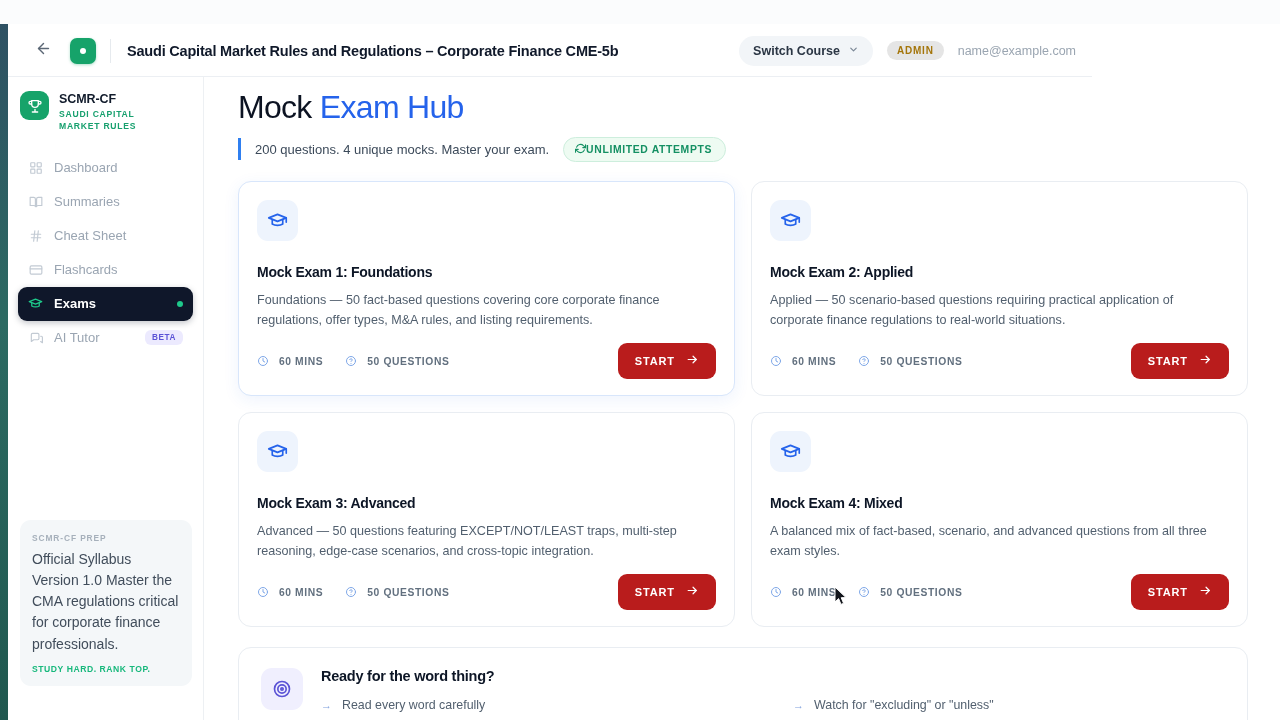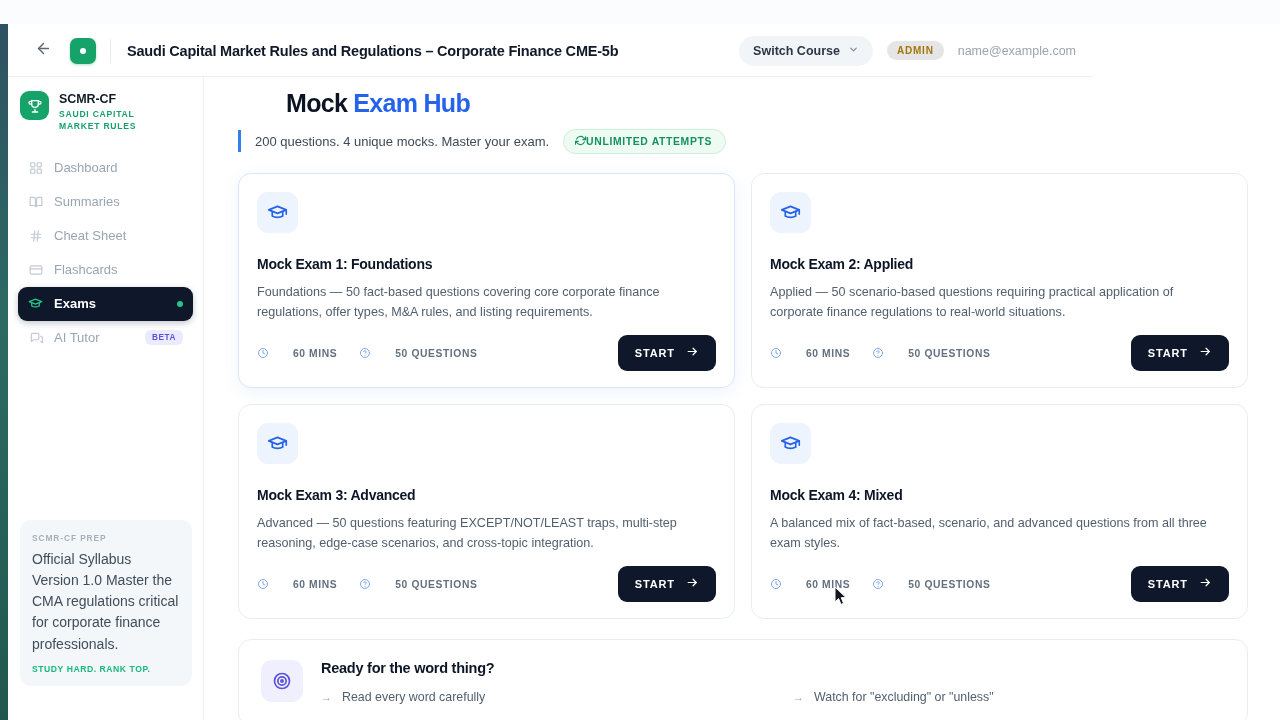--- a/index.html
+++ b/index.html
@@ -131,21 +131,21 @@
     letter-spacing: .55px; color: #17b87c;
   }
 
   
   #main {
     position: absolute; left: 204px; top: 77px; width: 1076px; height: 643px;
     background: #ffffff; overflow: hidden;
   }
   #page-head { padding: 12px 32px 0 34px; }
   #page-title {
-    font-size: 25px; font-weight: 700; letter-spacing: -.7px; color: #0c1322; margin-left: 48px;
+    font-size: 32px; font-weight: 400; letter-spacing: -.7px; color: #0c1322;
   }
   #page-title .accent { color: #2563eb; }
   #sub-row {
     display: flex; align-items: center; gap: 14px;
     margin-top: 12px; padding-left: 14px;
     border-left: 3px solid #2f7ff0;
     height: 22px;
   }
   #sub-text { font-size: 13px; color: #3c4a5a; }
   #attempts-pill {
@@ -181,29 +181,29 @@
   }
   .card-desc {
     margin-top: 10px; font-size: 12.6px; line-height: 1.62;
     color: #515f6e; max-width: 455px;
   }
   .card-foot {
     position: absolute; left: 18px; right: 18px; bottom: 16px;
     display: flex; align-items: center;
   }
   .meta {
-    display: inline-flex; align-items: center; gap: 24px;
+    display: inline-flex; align-items: center; gap: 10px;
     font-size: 10.3px; font-weight: 700; letter-spacing: .6px;
     color: #62707f; margin-right: 22px;
   }
   .meta .m-ico { color: #7fa8e8; display: flex; }
   .start-btn {
     margin-left: auto;
     display: inline-flex; align-items: center; gap: 11px;
-    background: #0f172a; color: #ffffff;
+    background: #b91c1c; color: #ffffff;
     border: none; border-radius: 9px;
     padding: 10px 17px;
     font-family: "Liberation Sans", sans-serif;
     font-size: 11px; font-weight: 700; letter-spacing: .9px;
     cursor: pointer;
   }
   .start-btn .arr { font-size: 13px; font-weight: 400; }
 
   
   #tips-card {

